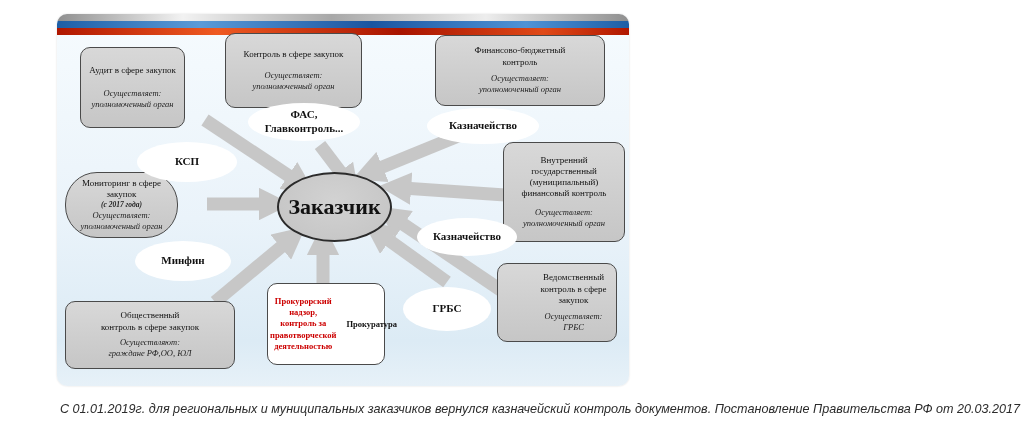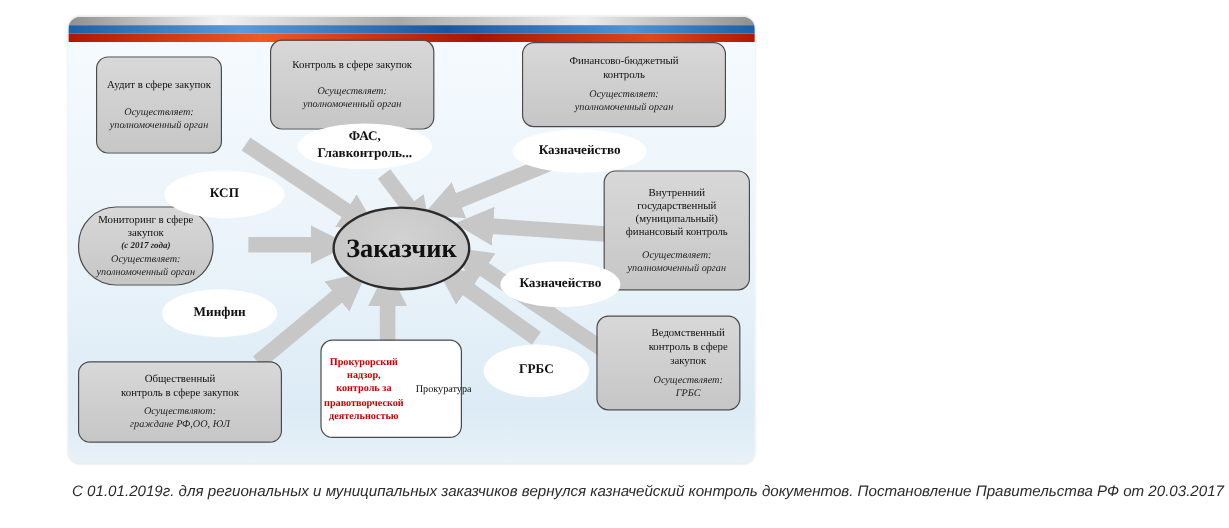--- a/index.html
+++ b/index.html
@@ -43,21 +43,21 @@
   .box-monitoring   { left:8px;   top:158px; width:113px; height:66px;border-radius:32px; }
   .box-public       { left:8px;   top:271px; width:170px; height:68px;margin-top:16px; }
 
   .box-prosecutor {
     position:absolute; z-index:2; left:210px; top:269px; width:118px; height:82px;
     background:#ffffff; border:1.5px solid #4a4a4a; border-radius:10px;
     display:flex; flex-direction:row; align-items:center; justify-content:space-evenly;
     padding:4px 2px; text-align:center;
   }
   .box-prosecutor .rt { font-weight:bold; color:#cc0000; font-size:8.5px; line-height:1.3; white-space:pre-line; }
-  .box-prosecutor .bt { font-weight:normal; color:#111; font-size:8.5px;padding-left:10px; }
+  .box-prosecutor .bt { font-weight:bold; color:#111; font-size:8.5px;padding-left:10px; }
 
   
   .wellipse {
     position:absolute; z-index:2; background:#ffffff; border-radius:50%;
     display:flex; align-items:center; justify-content:center; text-align:center;
     font-weight:bold; color:#111; font-size:11px; line-height:1.25; white-space:pre-line;
   }
   .el-ksp    { left:80px;  top:128px; width:100px; height:40px;text-align:right; }
   .el-fas    { left:191px; top:89px;  width:112px; height:38px; }
   .el-kazna  { left:370px; top:94px;  width:112px; height:36px; }

